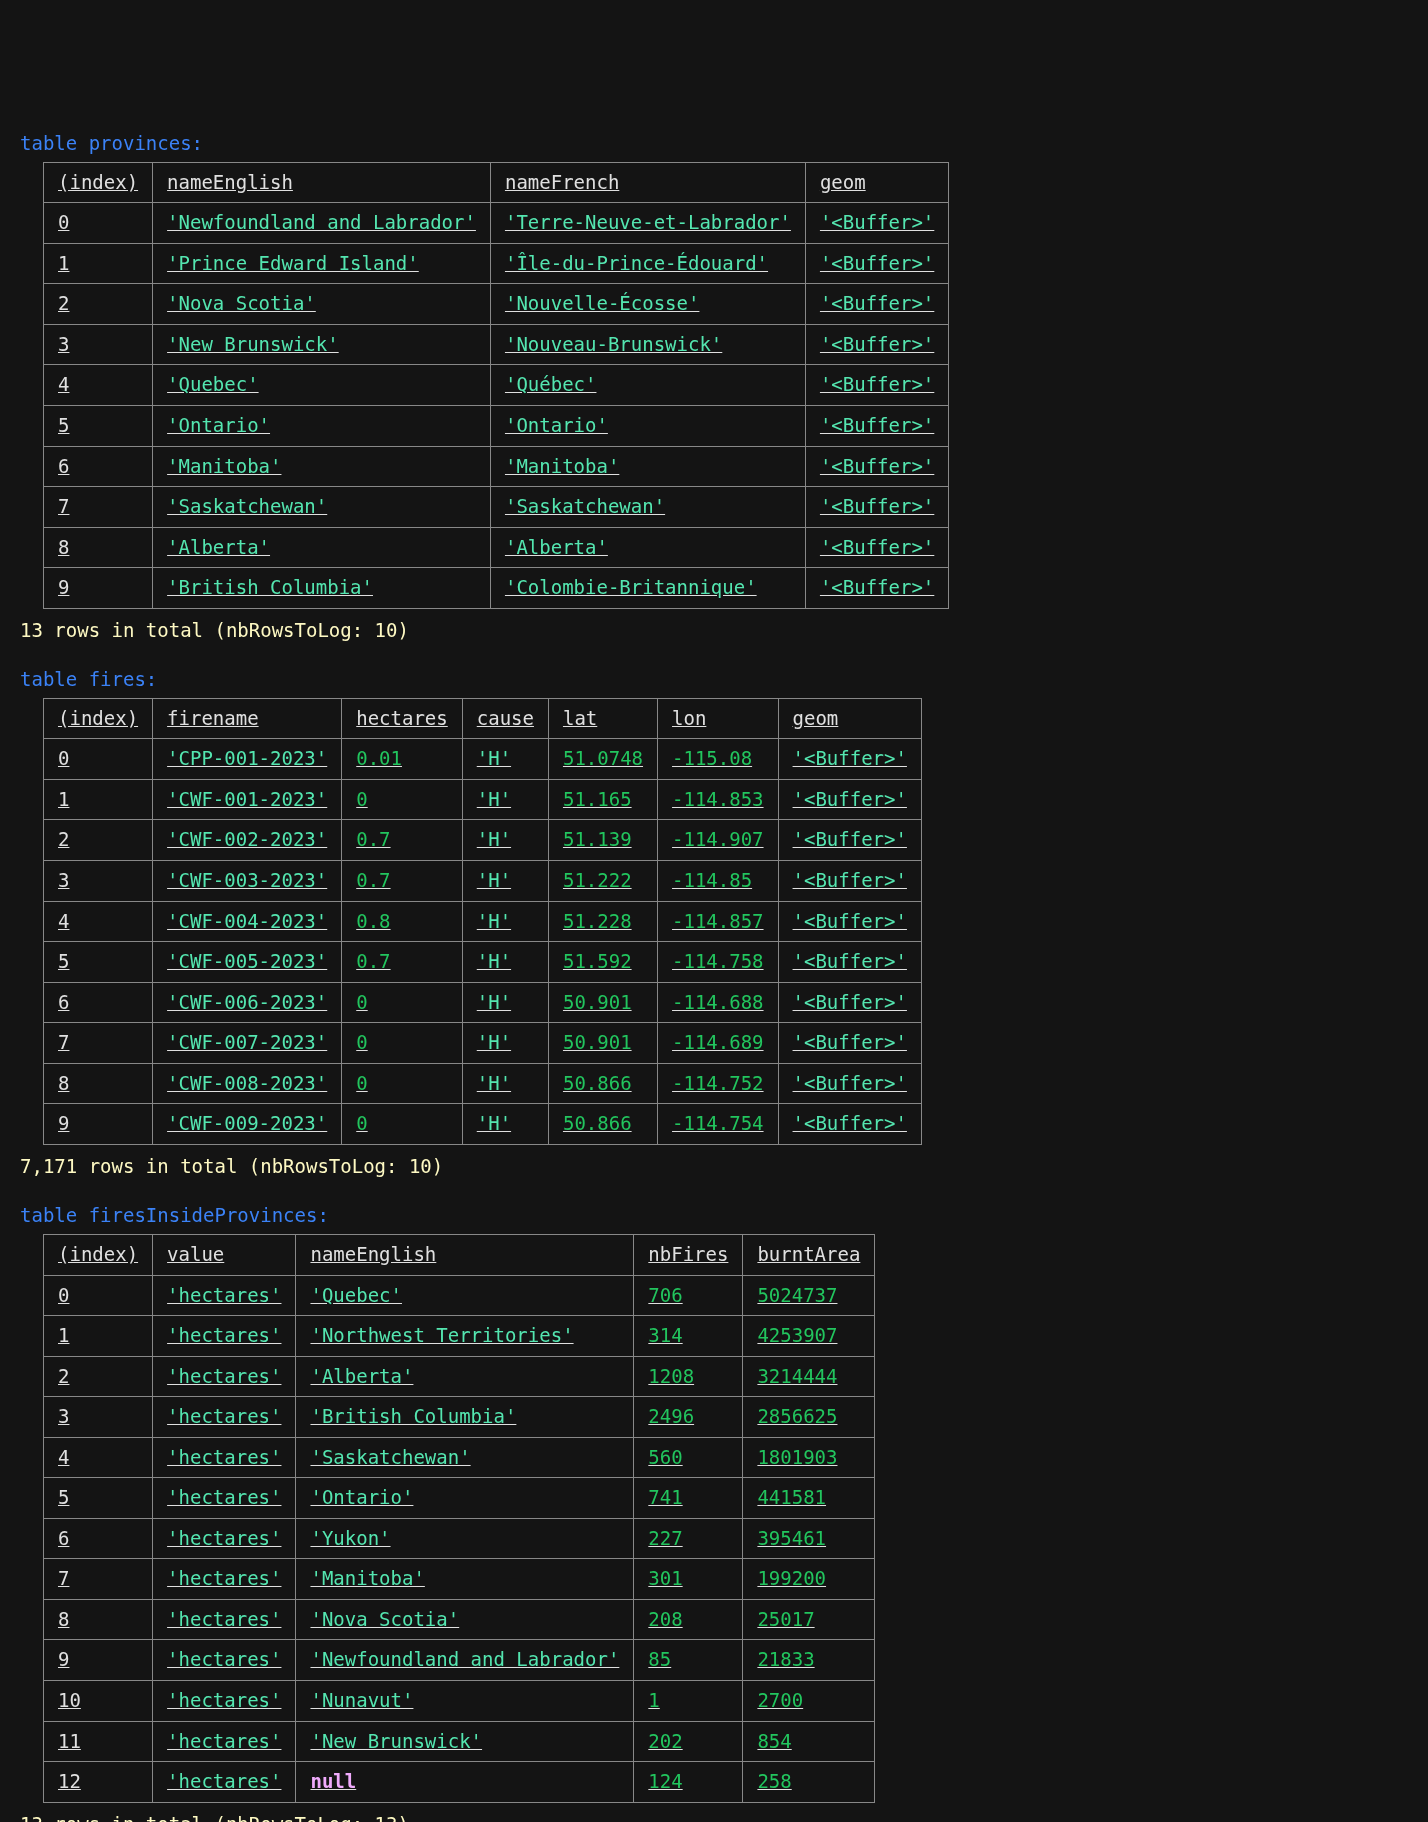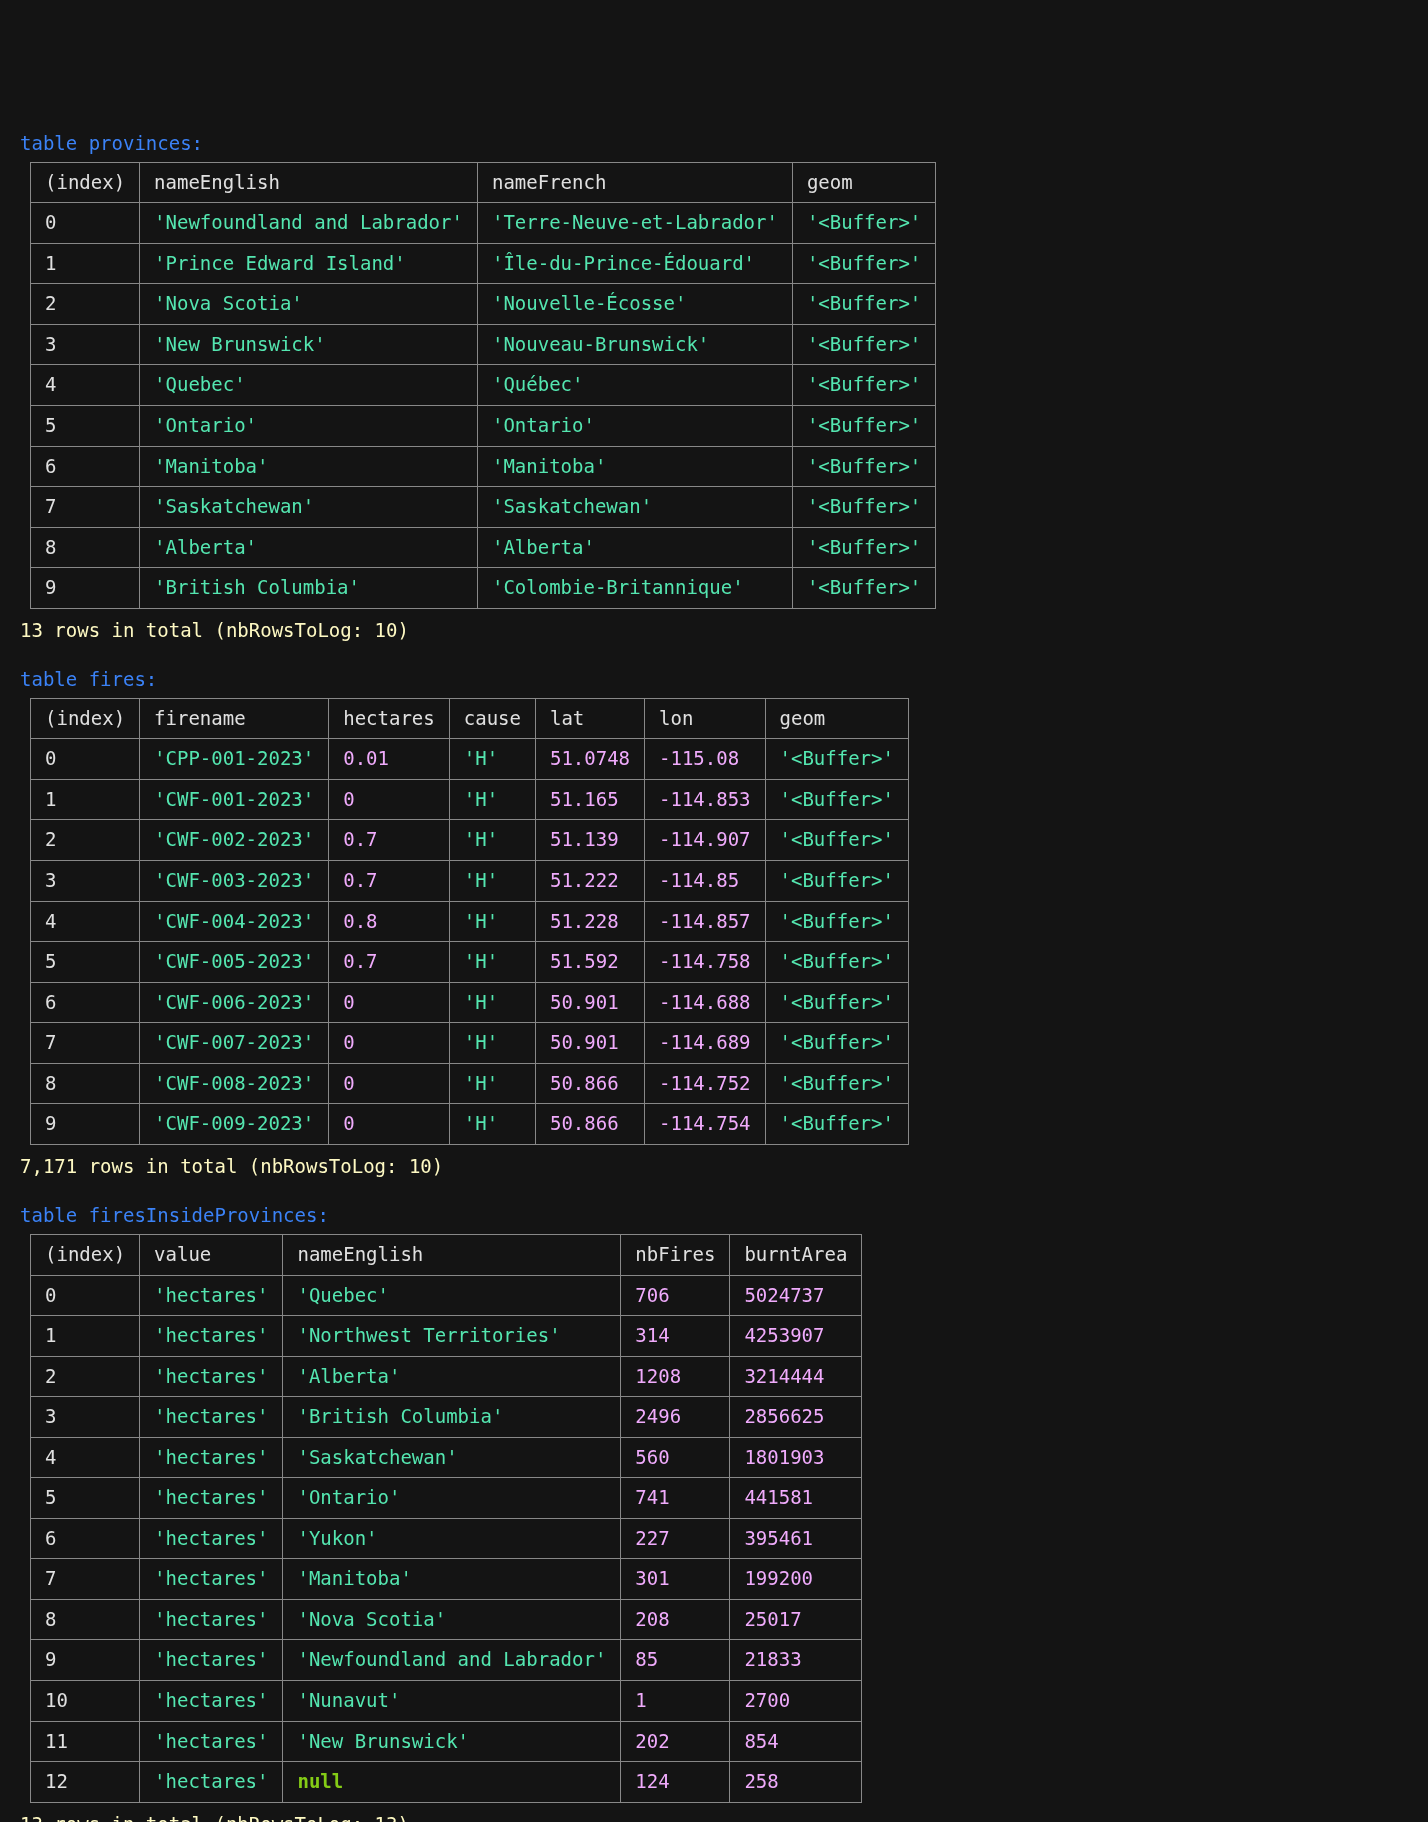--- a/index.html
+++ b/index.html
@@ -16,40 +16,41 @@
       padding: 20px;
       white-space: pre;
     }
     .table-title {
       color: #3b82f6;
       margin-bottom: 4px;
     }
     .data-table {
       border-collapse: collapse;
       margin-bottom: 8px;
-      margin-left: 10px;
+      margin-left: 23px;
+      text-decoration: underline;
     }
     .data-table th,
     .data-table td {
       border: 1.5px solid #888;
       padding: 6px 14px;
       text-align: left;
       font-weight: normal;
     }
     .data-table th {
       color: #e0e0e0;
     }
     .str-val {
       color: #54e6b0;
     }
     .num-val {
-      color: #f0abfc;
+      color: #22c55e;
     }
     .null-val {
-      color: #84cc16;
+      color: #f0abfc;
       font-weight: bold;
     }
     .idx-val {
       color: #e0e0e0;
     }
     .summary-line {
       color: #fef9c3;
       margin-bottom: 22px;
     }
     .section {

